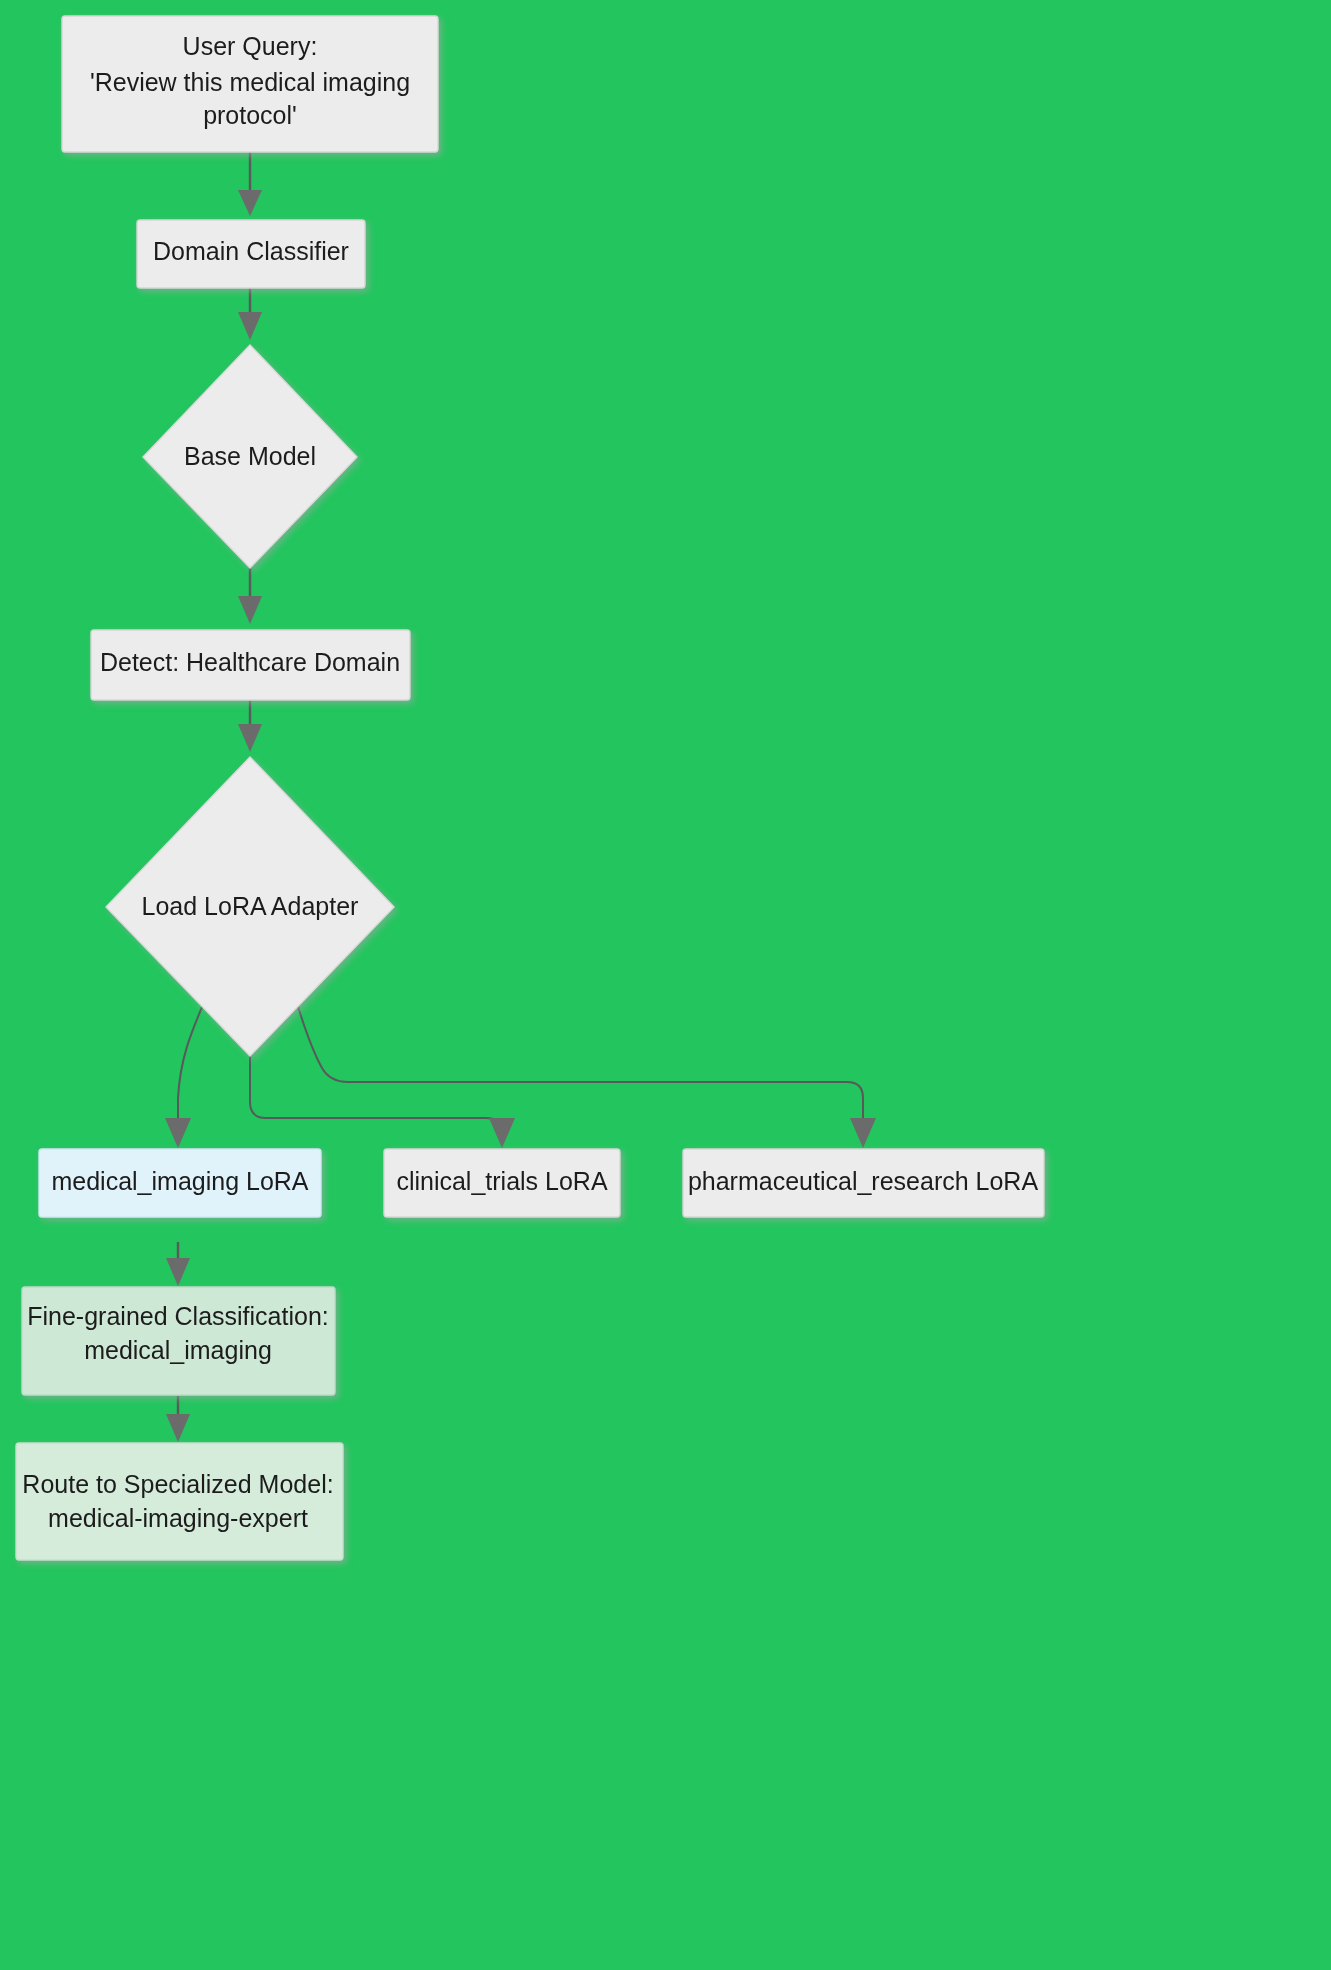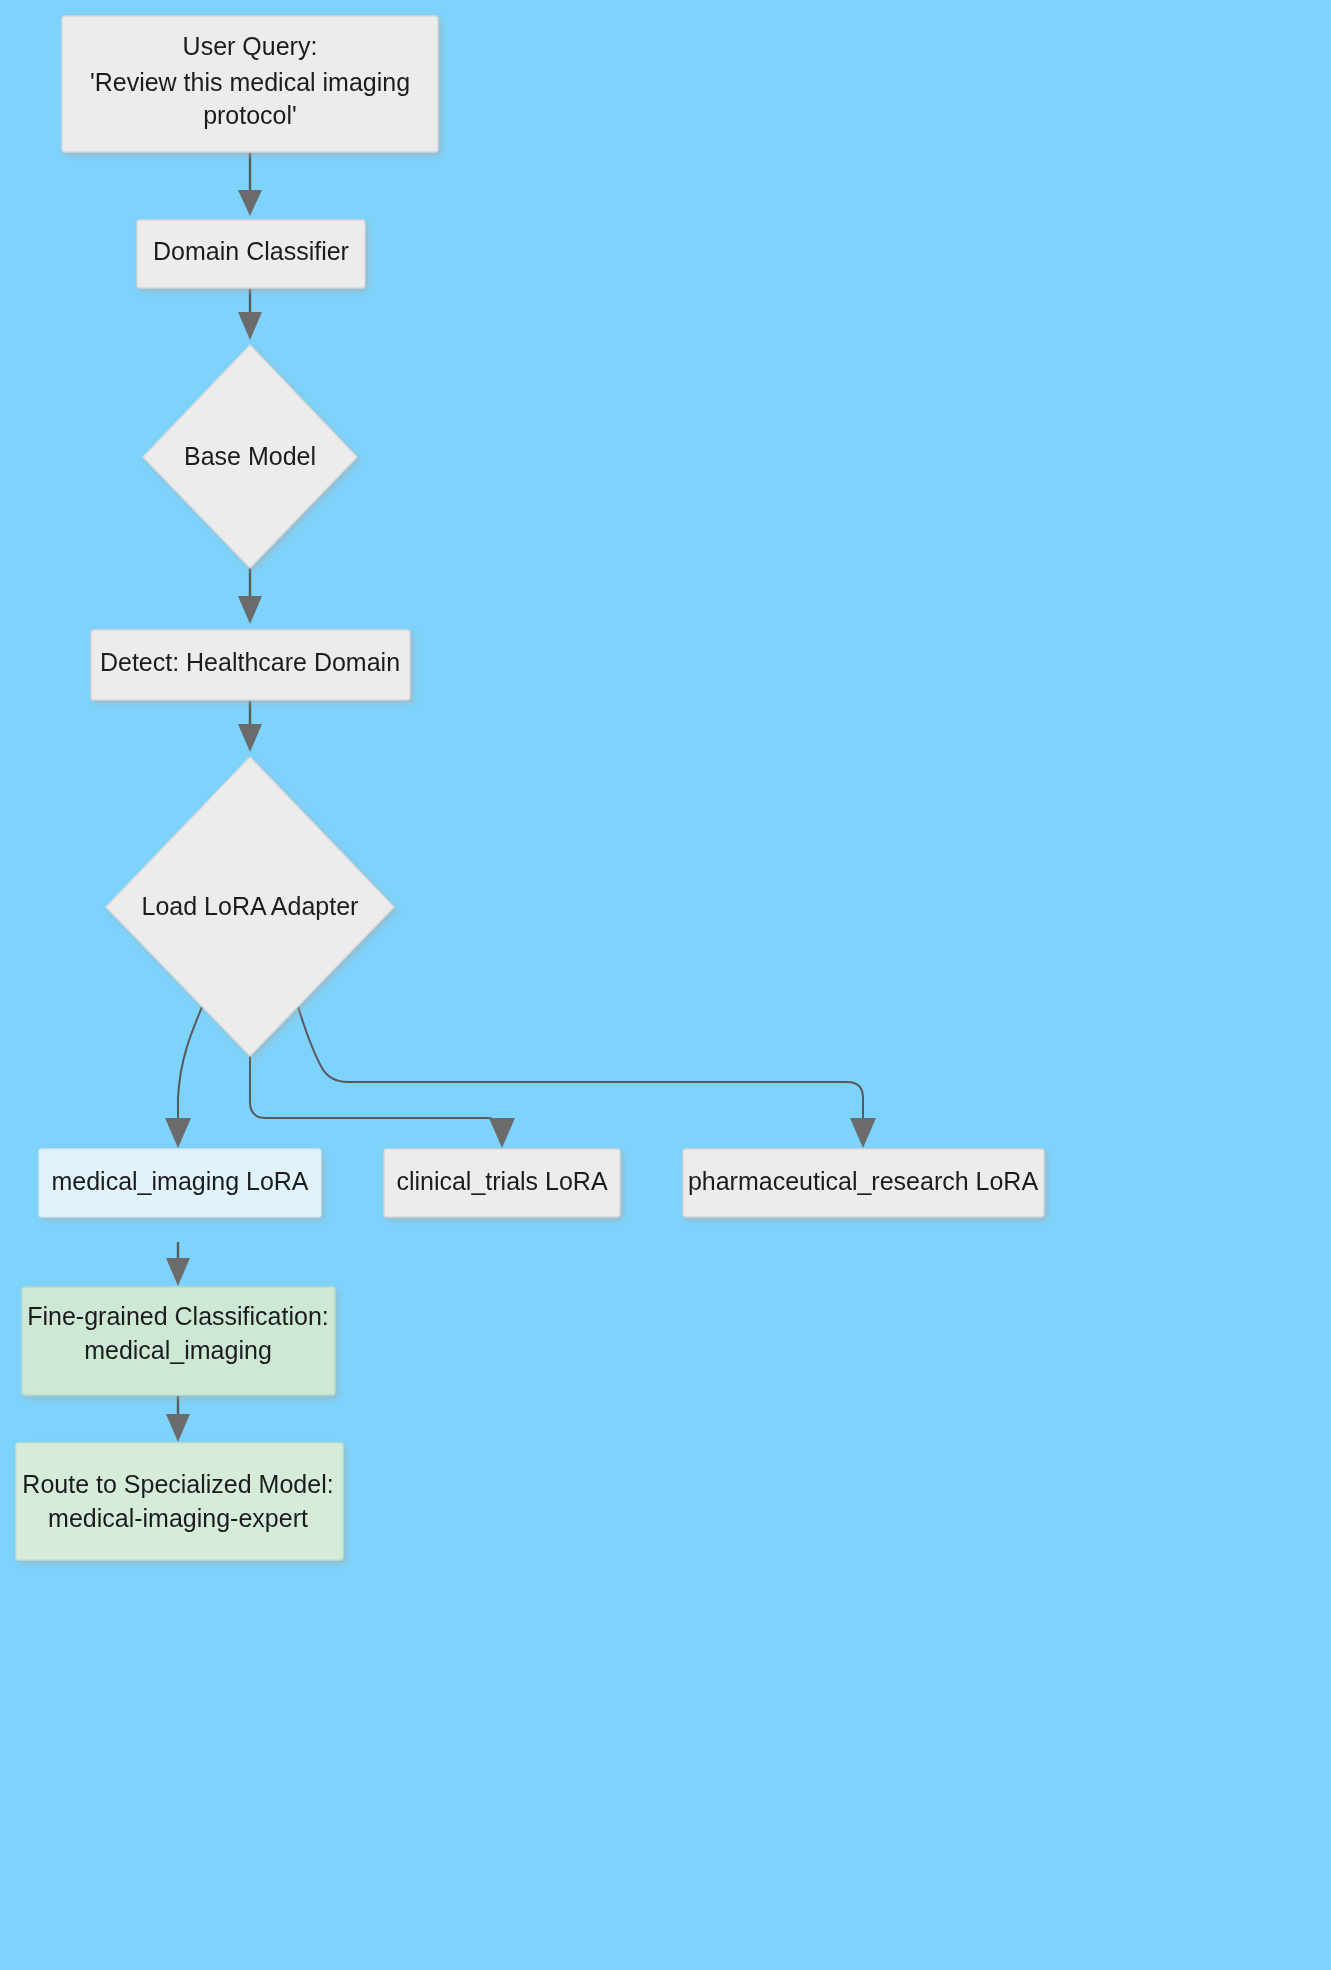--- a/index.html
+++ b/index.html
@@ -7,21 +7,21 @@
     padding: 0;
     background: #ffffff;
   }
   body {
     font-family: "Liberation Sans", sans-serif;
   }
   #diagram-root {
     position: relative;
     width: 1331px;
     height: 1970px;
-    background: #7dd3fc;
+    background: #22c55e;
     overflow: hidden;
   }
   svg#flowchart {
     display: block;
     width: 1331px;
     height: 1970px;
   }
   .node-rect {
     fill: #ececec;
     stroke: #d6d6d6;

